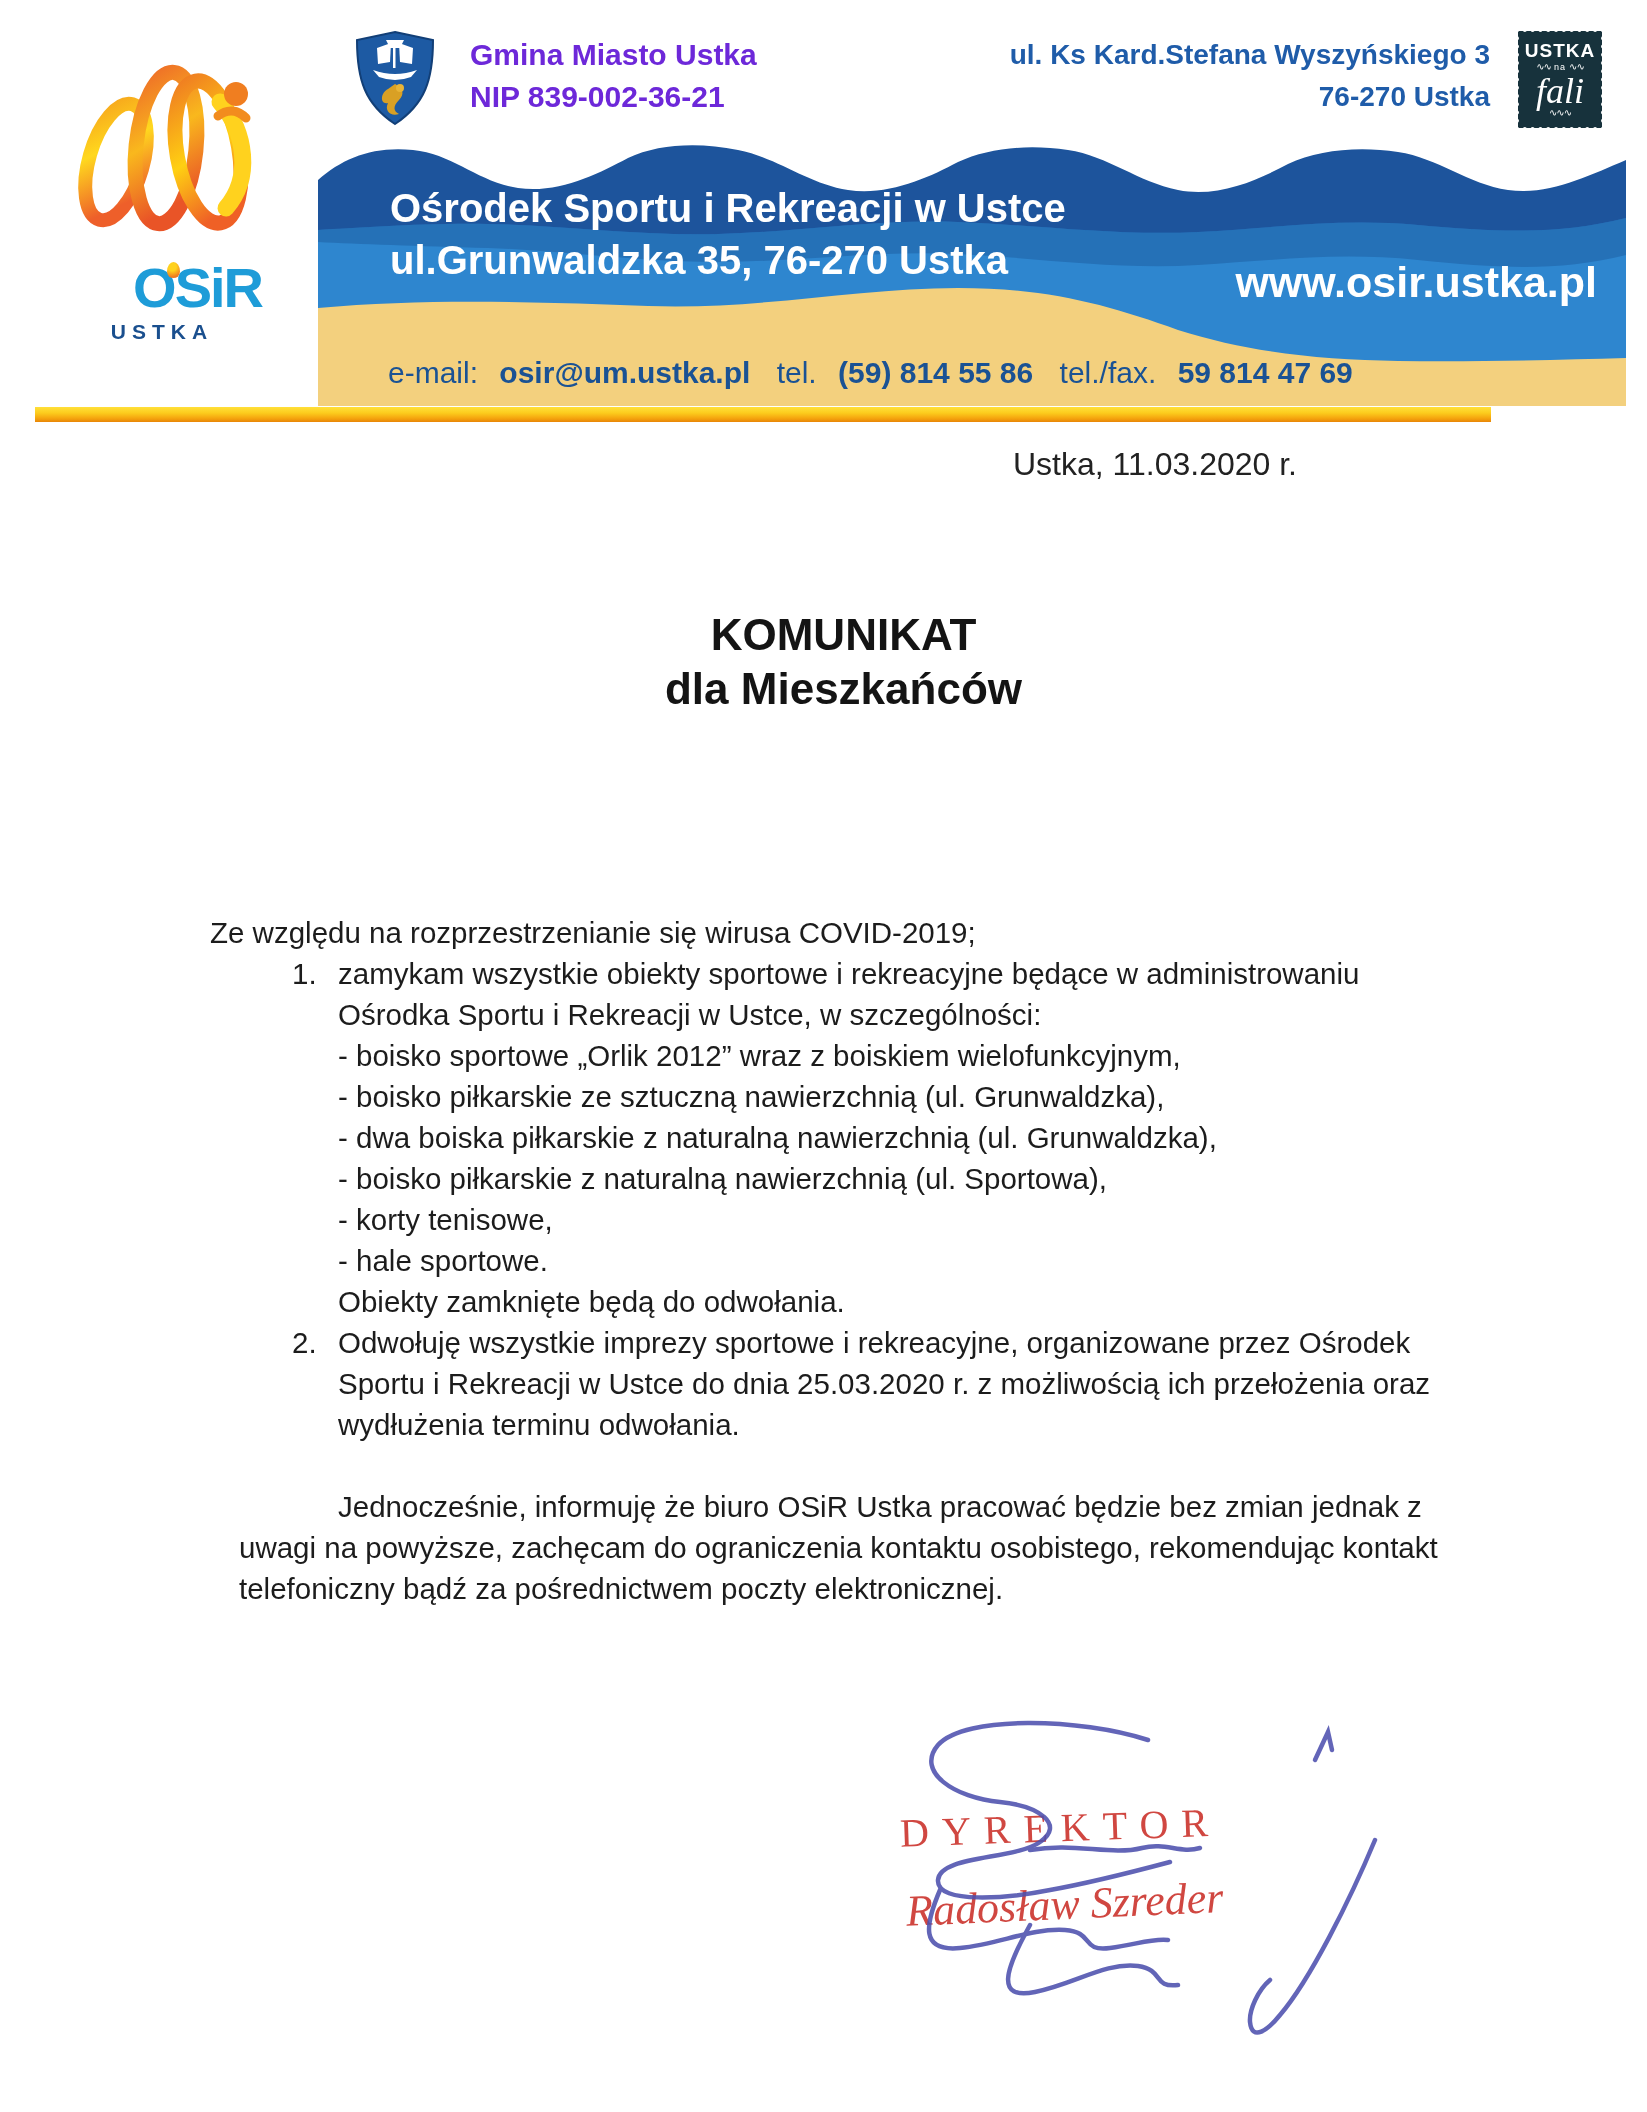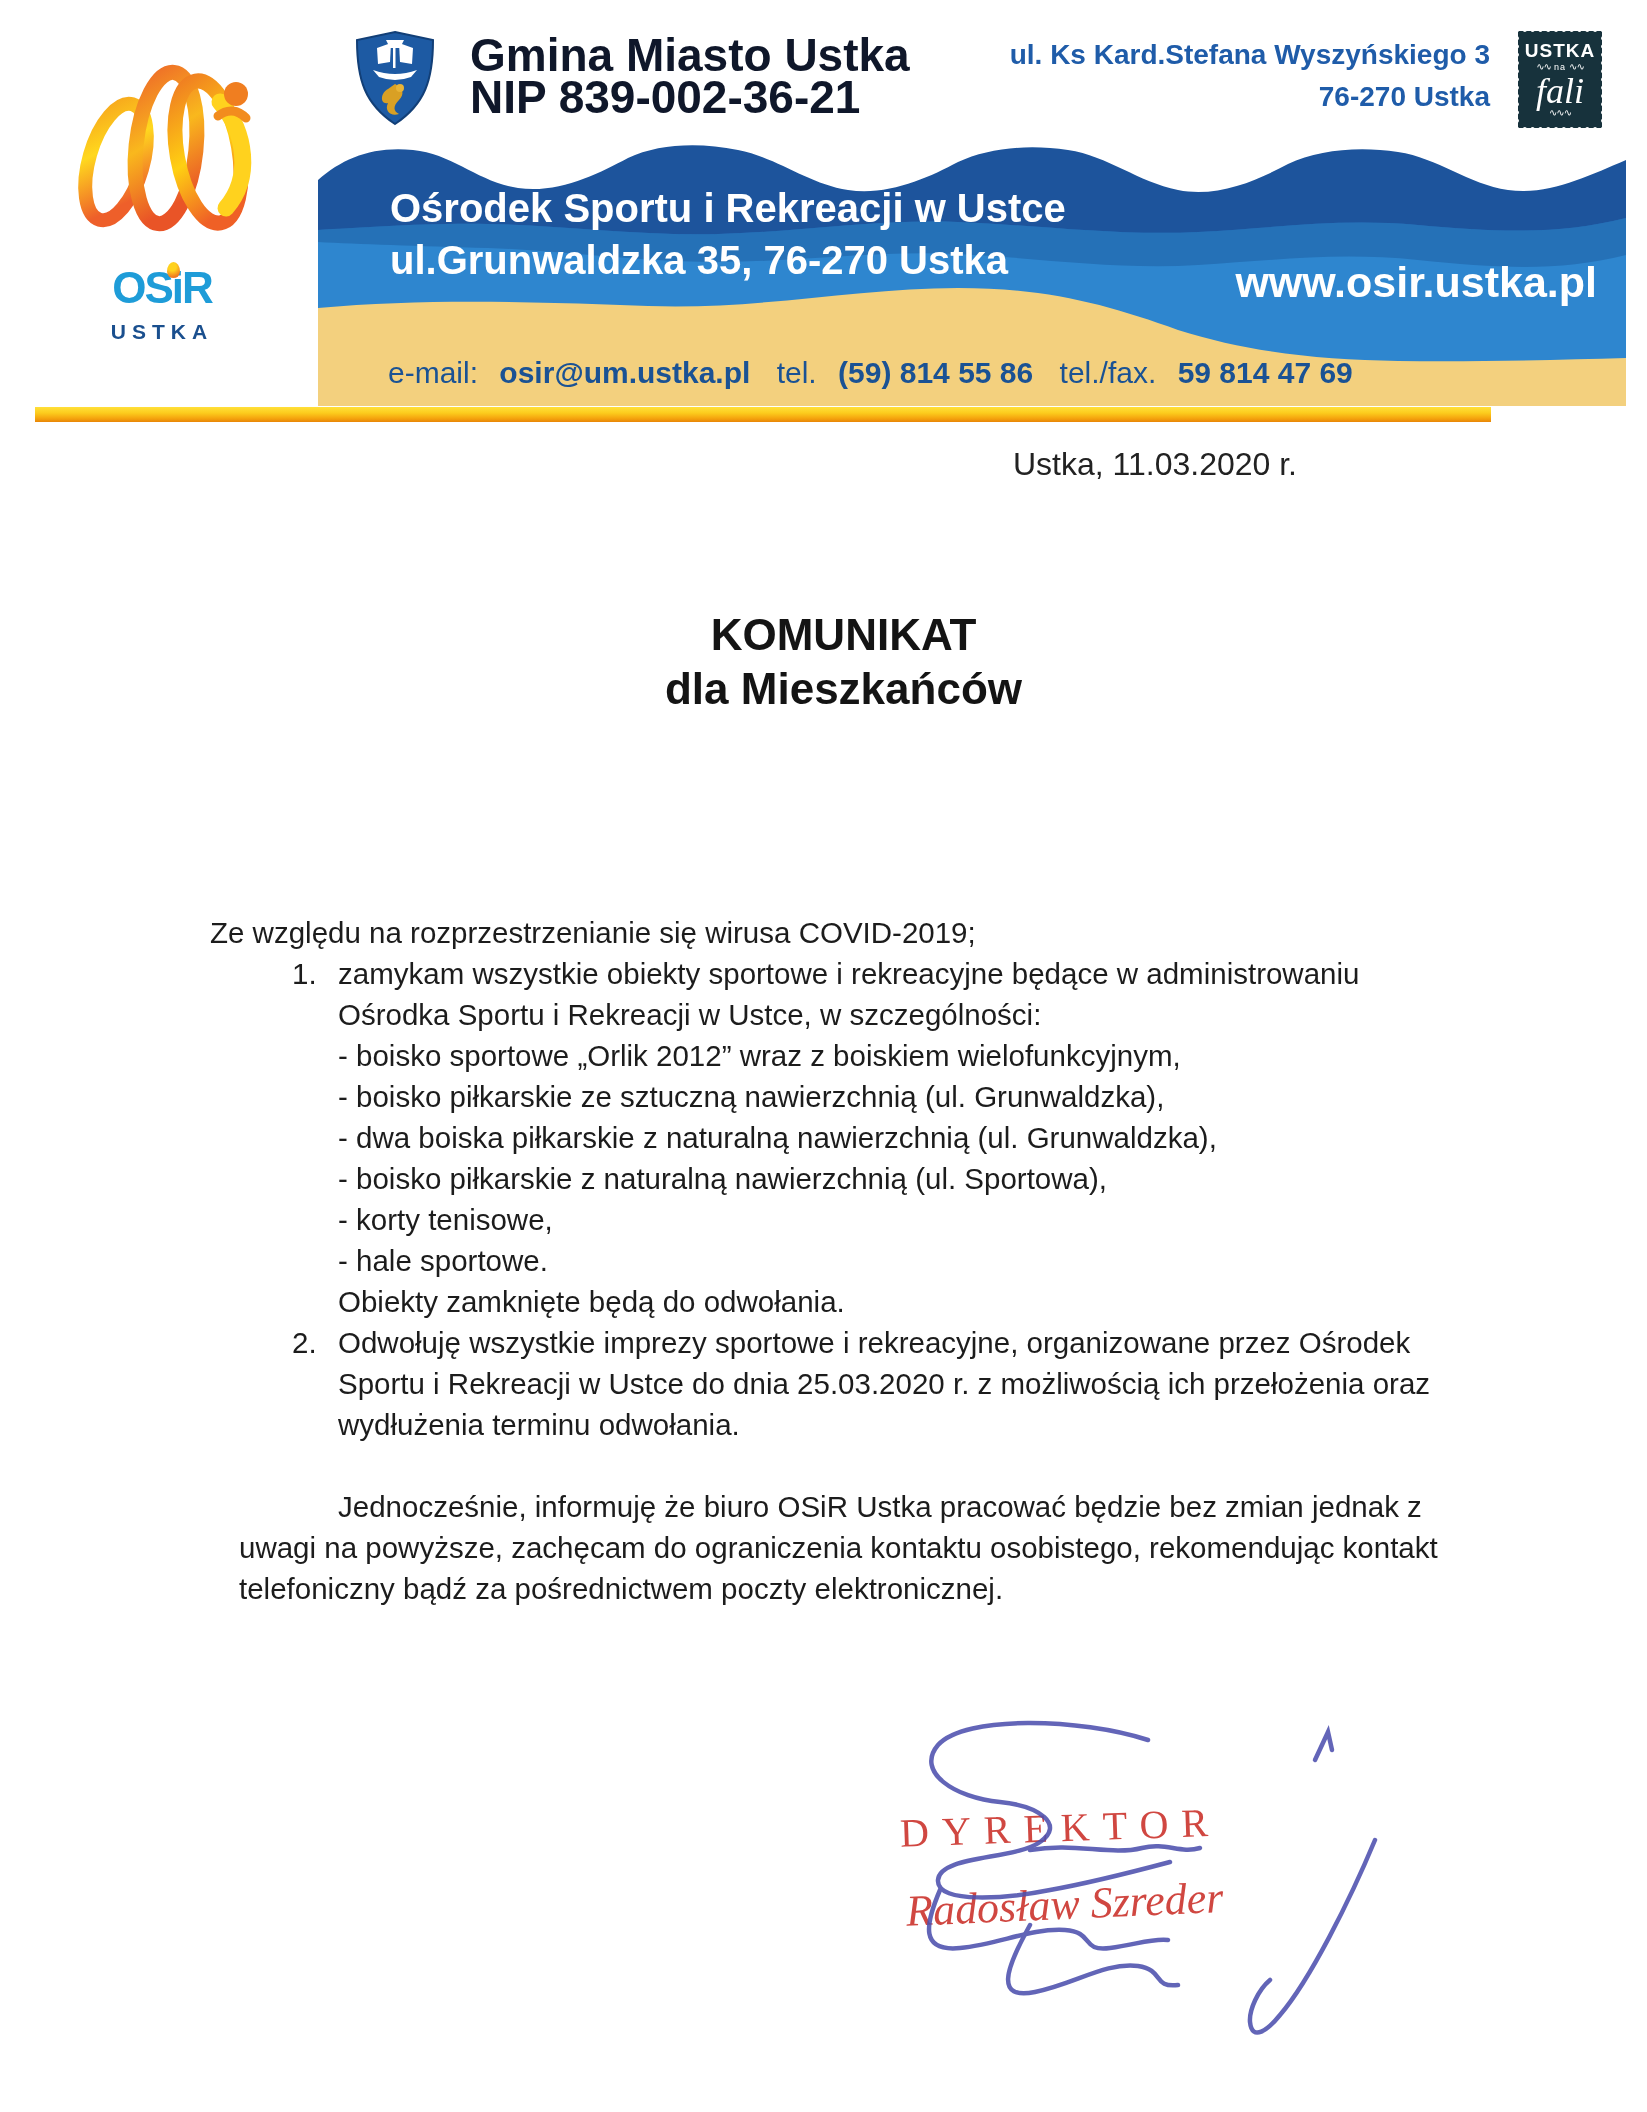--- a/index.html
+++ b/index.html
@@ -5,30 +5,30 @@
   * { margin:0; padding:0; box-sizing:border-box; }
   html,body { width:1647px; height:2112px; }
   body {
     position:relative; width:1647px; height:2112px; background:#ffffff;
     font-family:"Liberation Sans", sans-serif; overflow:hidden; color:#1c1c1c;
   }
   .abs { position:absolute; }
 
   
   .osir-swirl { left:70px; top:50px; width:188px; height:200px; }
-  .osir-wordmark { left:62px; top:256px; width:200px; text-align:center;
-     font-size:44px; font-weight:bold; letter-spacing:-2px; color:#1e9cd8; line-height:64px; }
+  .osir-wordmark { left:62px; top:256px; width:200px; text-align:right;
+     font-size:56px; font-weight:bold; letter-spacing:-2px; color:#1e9cd8; line-height:64px; }
   .osir-idot { left:167px; top:262px; width:13px; height:16px; border-radius:50% 50% 50% 50%/60% 60% 40% 40%;
      background:radial-gradient(circle at 40% 30%, #ffd21e 30%, #f07a1f 75%); }
   .osir-sub { left:62px; top:320px; width:200px; text-align:center;
      font-size:21px; font-weight:bold; letter-spacing:6px; color:#1a4f8e; }
 
   .coat { left:353px; top:30px; width:84px; height:96px; }
 
-  .muni { left:470px; top:34px; font-size:46px; font-weight:bold; color:#0f172a; line-height:42px; }
+  .muni { left:470px; top:34px; font-size:30px; font-weight:bold; color:#6d28d9; line-height:42px; }
   .addr { right:157px; top:34px; text-align:right; font-size:28px; font-weight:bold; color:#1f5ca9; line-height:42px; }
 
   
   .stamp { left:1518px; top:31px; width:84px; height:97px; background:#17323c;
      display:flex; flex-direction:column; align-items:center; justify-content:flex-start;
      color:#ffffff; }
   .stamp::after { content:""; position:absolute; inset:0;
      border:5px solid #fff; border-image:none;
      border-color:transparent; }
   .stamp-perf { position:absolute; inset:-3px; border:4px dotted #ffffff; }

